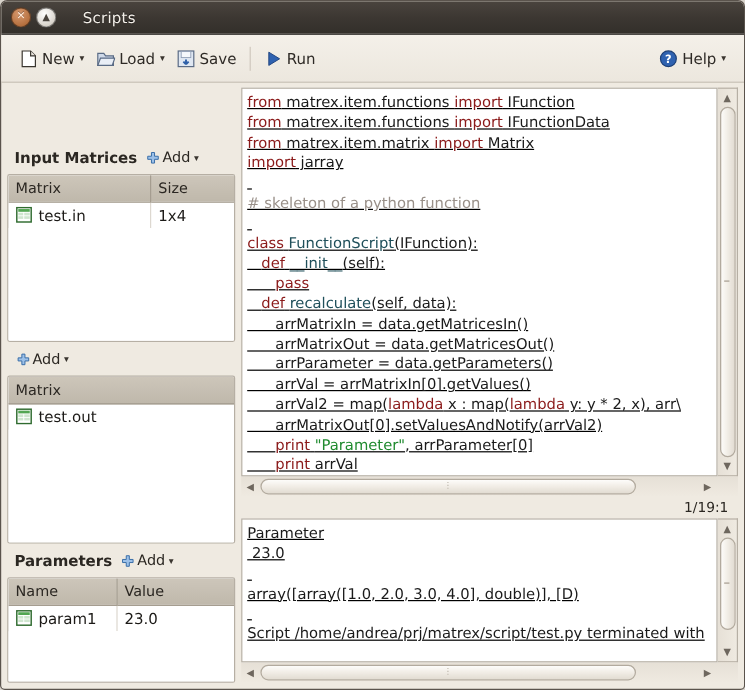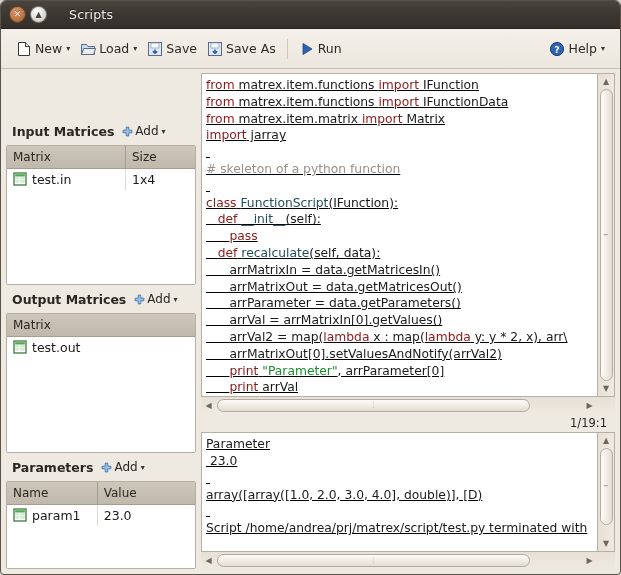--- a/index.html
+++ b/index.html
@@ -248,28 +248,20 @@
 
     <div class="tbitem">
       <svg class="tbicon" viewBox="0 0 16 16">
         <rect x="1.5" y="1.5" width="13" height="13" fill="#dfe7f2" stroke="#5a6b85" stroke-width="1"></rect>
         <rect x="4" y="2" width="8" height="5" fill="#f5f8fc" stroke="#8d9cb3" stroke-width=".7"></rect>
         <path d="M8 8.5v4m0 0l-2.2-2.2M8 12.5l2.2-2.2" stroke="#2d5fa8" stroke-width="1.6" fill="none"></path>
       </svg>
       <span>Save</span>
     </div>
 
-    <div class="tbitem">
-      <svg class="tbicon" viewBox="0 0 16 16">
-        <rect x="1.5" y="1.5" width="13" height="13" fill="#dfe7f2" stroke="#5a6b85" stroke-width="1"></rect>
-        <rect x="4" y="2" width="8" height="5" fill="#f5f8fc" stroke="#8d9cb3" stroke-width=".7"></rect>
-        <path d="M8 8.5v4m0 0l-2.2-2.2M8 12.5l2.2-2.2" stroke="#2d5fa8" stroke-width="1.6" fill="none"></path>
-      </svg>
-      <span>Save As</span>
-    </div>
 
     <div class="tb-sep"></div>
 
     <div class="tbitem">
       <svg class="tbicon" viewBox="0 0 16 16">
         <path d="M4 2.5l9 5.5-9 5.5z" fill="#2f62b0" stroke="#1f4480" stroke-width=".8"></path>
       </svg>
       <span>Run</span>
     </div>
 
@@ -326,21 +318,20 @@
                 <td>1x4</td>
               </tr>
             </tbody>
           </table>
           <div class="filler"></div>
         </div>
       </div>
 
       <div class="panel outputs">
         <div class="panel-head">
-          <span class="panel-title">Output Matrices</span>
           <span class="add-btn">
             <svg class="plus-ico" viewBox="0 0 12 12">
               <path d="M4.6 1.2h2.8v3.4h3.4v2.8H7.4v3.4H4.6V7.4H1.2V4.6h3.4z" fill="#9cc0e8" stroke="#3a6ea8" stroke-width=".9" stroke-linejoin="round"></path>
             </svg>
             <span>Add</span>
             <span class="caret">▾</span>
           </span>
         </div>
         <div class="tablewrap">
           <table class="grid">

